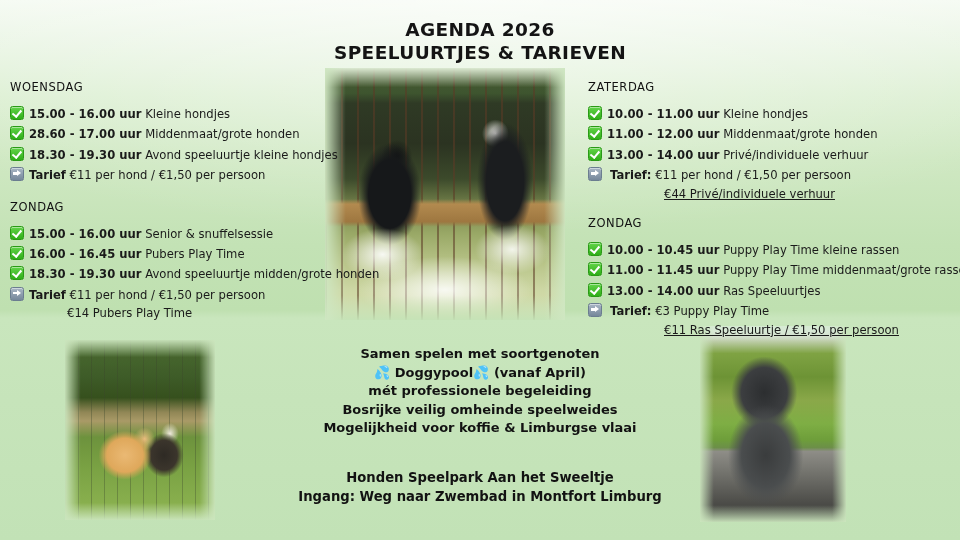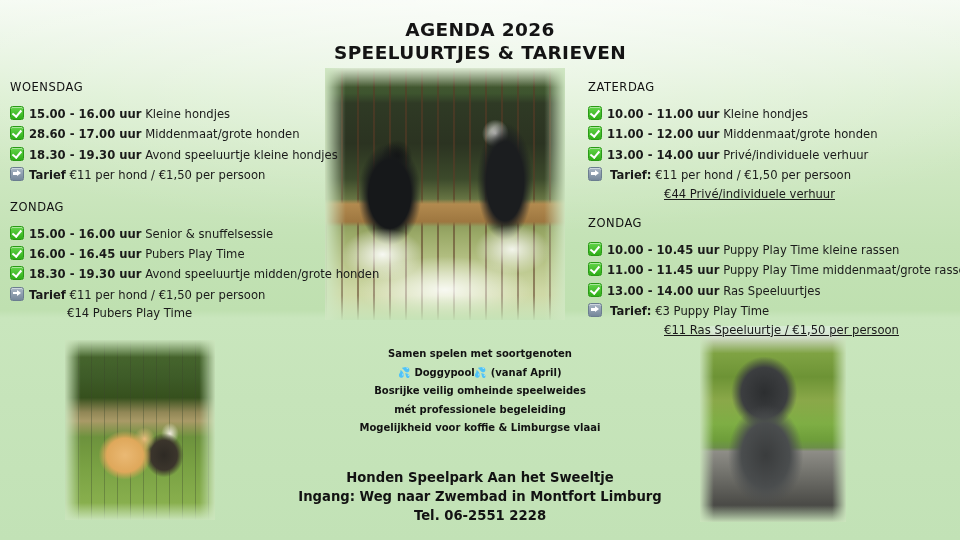--- a/index.html
+++ b/index.html
@@ -189,21 +189,21 @@
   }
   .ico-arrow::before{
     content:"";position:absolute;left:6px;top:2.2px;
     width:0;height:0;border-top:3.2px solid transparent;border-bottom:3.2px solid transparent;
     border-left:4px solid #fff;
   }
 
   
   .promo{
     position:absolute;left:0;top:345px;width:960px;text-align:center;
-    font-weight:bold;font-size:10px;line-height:18.6px;color:#121212;
+    font-weight:bold;font-size:13px;line-height:18.6px;color:#121212;
   }
   .promo .drop{color:#46b4e8;font-weight:bold;}
   .address{
     position:absolute;left:0;top:468px;width:960px;text-align:center;
     font-weight:bold;font-size:13.2px;line-height:19px;color:#121212;
   }
 </style>
 </head>
 <body>
 
@@ -328,24 +328,23 @@
         </div>
     </div>
 
   </div>
 
   <div class="promo">
     <div>Samen spelen met soortgenoten</div>
     <div>
       <span class="drop">💦</span><span> Doggypool</span><span class="drop">💦</span><span> (vanaf April)</span>
     </div>
+    <div>mét professionele begeleiding</div>
     <div>Bosrijke veilig omheinde speelweides</div>
-    <div>mét professionele begeleiding</div>
     <div>Mogelijkheid voor koffie &amp; Limburgse vlaai</div>
   </div>
 
   <div class="address">
     <div>Honden Speelpark Aan het Sweeltje</div>
     <div>Ingang: Weg naar Zwembad in Montfort Limburg</div>
-    <div>Tel. 06-2551 2228</div>
   </div>
 
 </div>
 
 </body></html>

